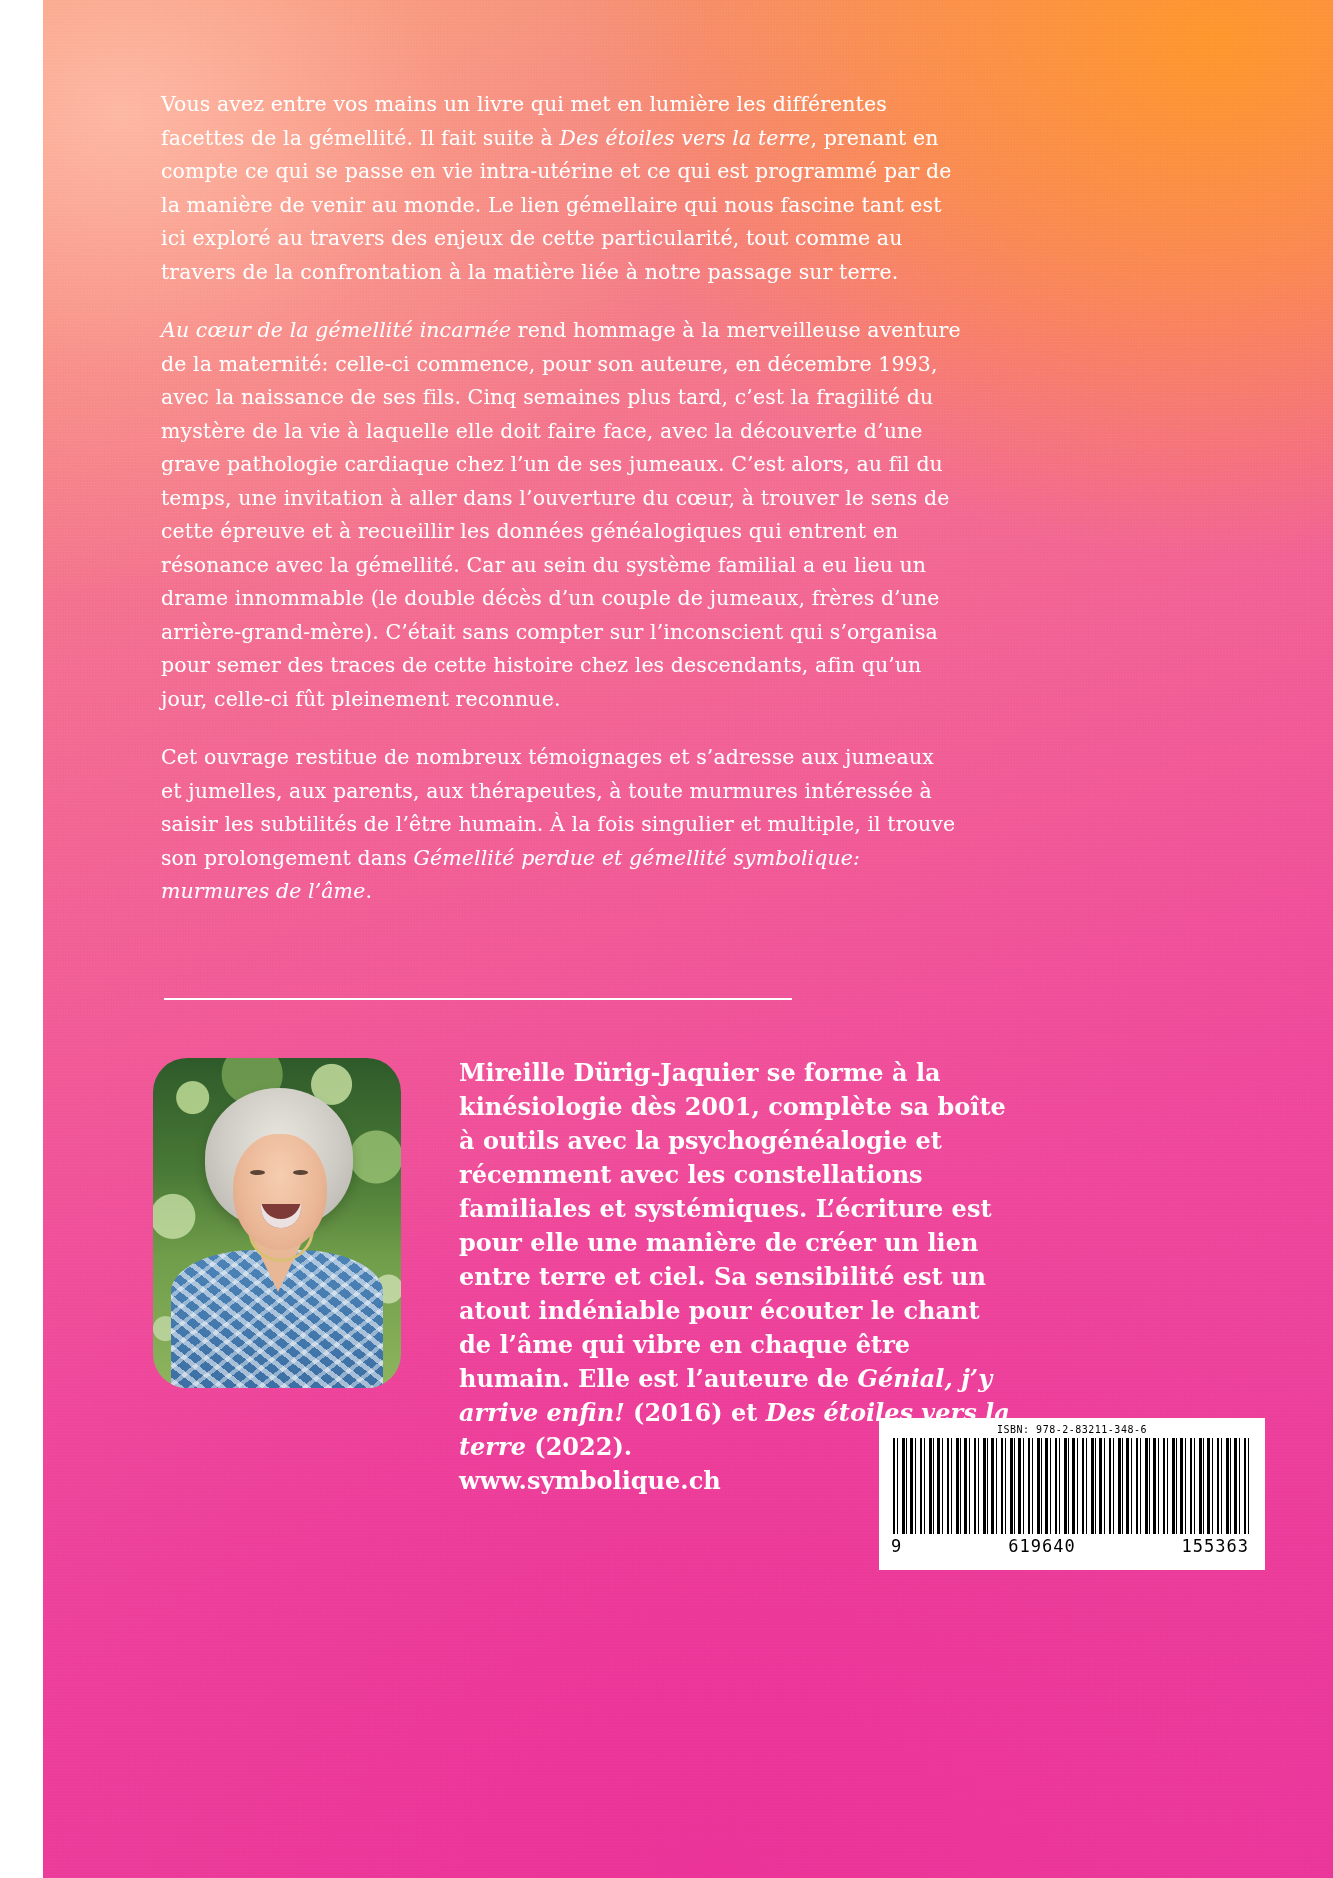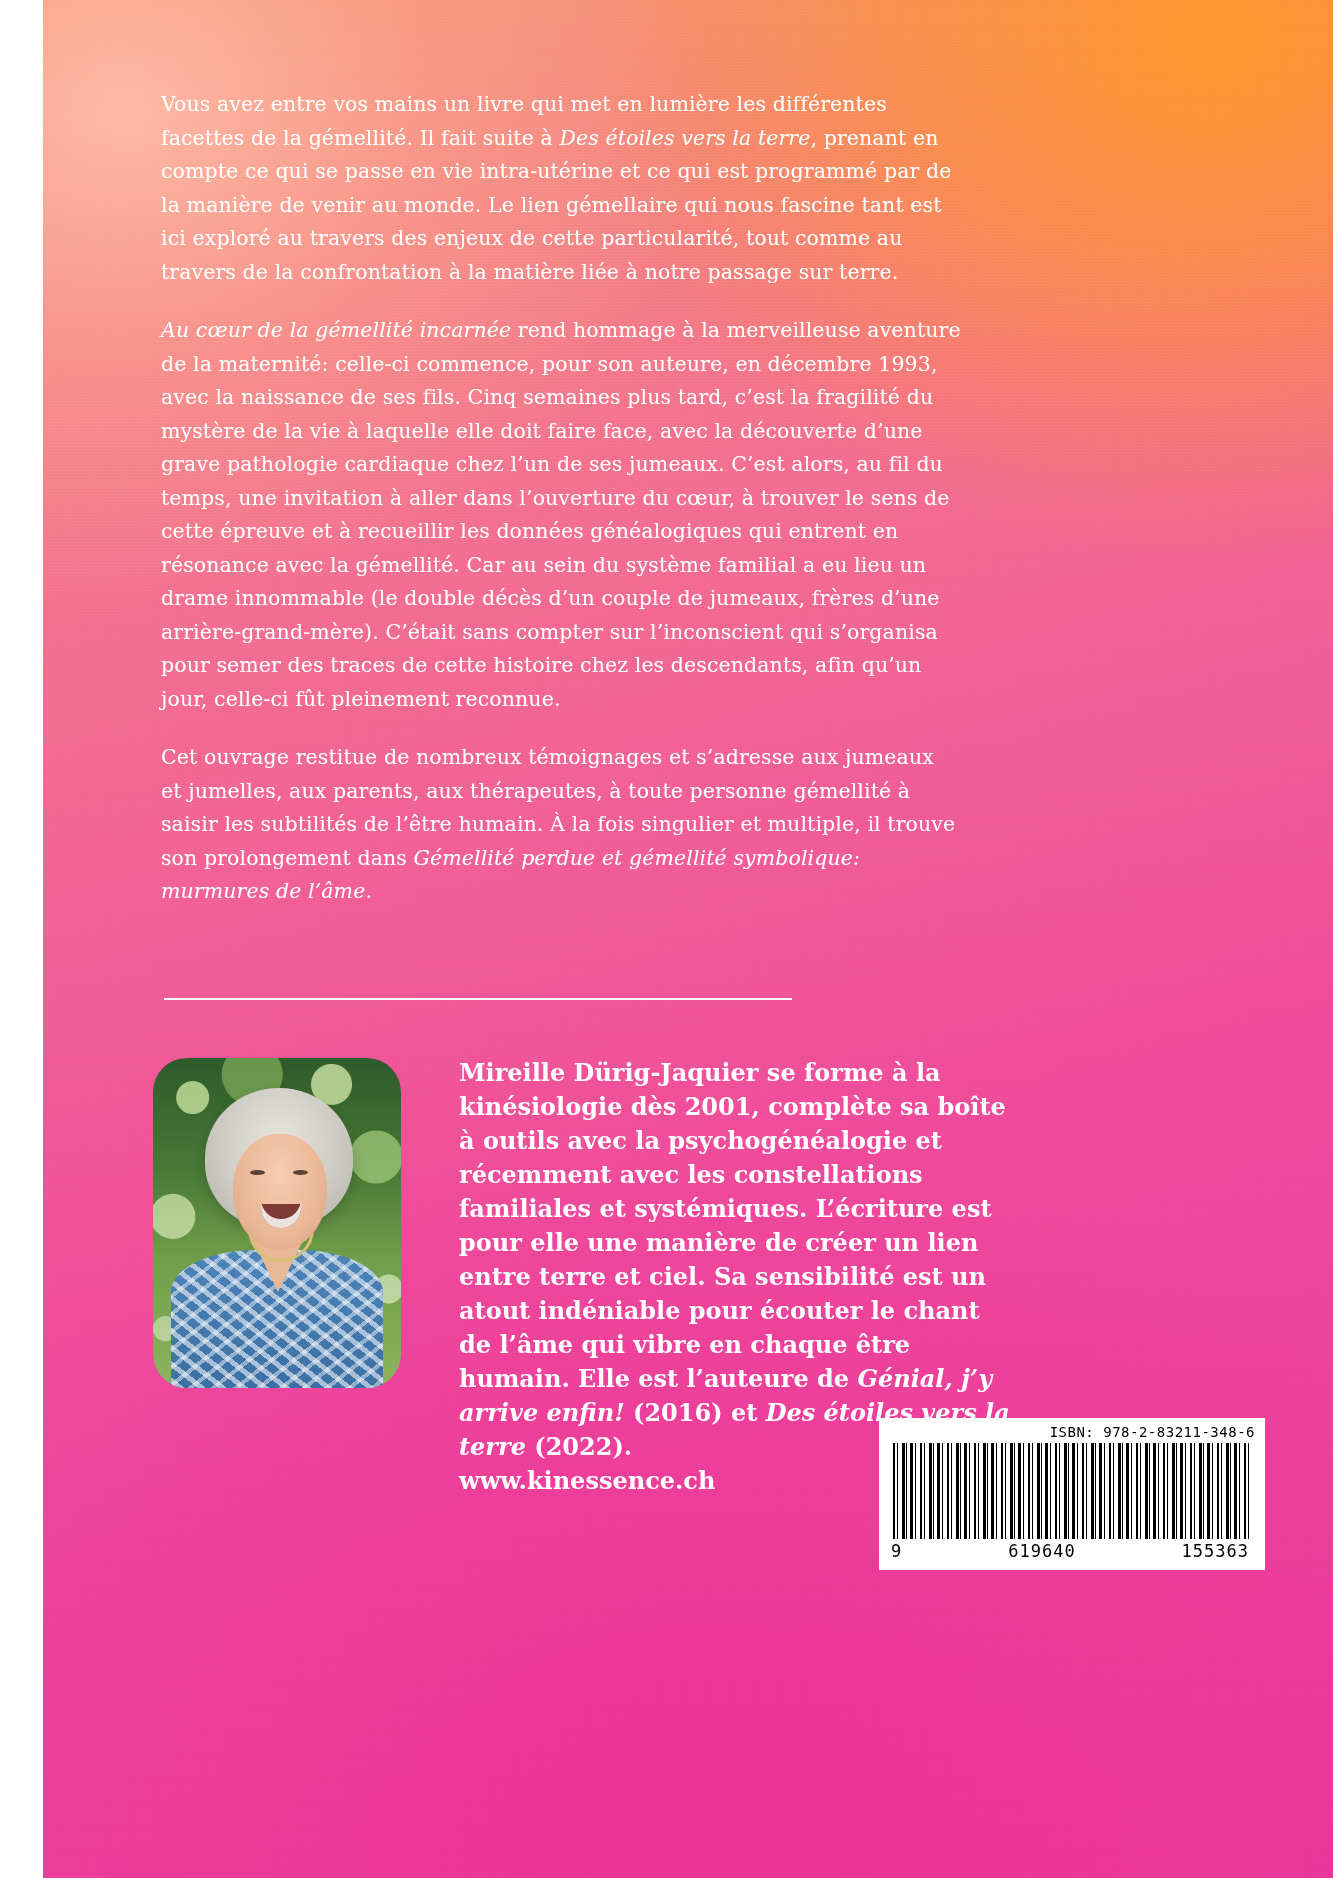--- a/index.html
+++ b/index.html
@@ -169,23 +169,23 @@
     position: absolute;
     left: 836px;
     top: 1418px;
     width: 386px;
     height: 152px;
     background: #ffffff;
     padding: 6px 10px 4px 10px;
     box-sizing: border-box;
   }
   .barcode-isbn-top {
-    text-align: right;
+    text-align: center;
     font-family: "DejaVu Sans Mono", monospace;
-    font-size: 14px;
+    font-size: 10px;
     letter-spacing: 0.5px;
     color: #000;
     margin-bottom: 3px;
   }
   .barcode-bars {
     position: relative;
     height: 96px;
     margin: 0 4px;
     background-image: repeating-linear-gradient(90deg,
       #000 0px, #000 2px, #fff 2px, #fff 4px,
@@ -207,40 +207,40 @@
 </style>
 </head>
 <body>
 
 <div class="page">
   <div class="grain"></div>
 
   <div class="blurb">
     <p><span>Vous avez entre vos mains un livre qui met en lumière les différentes facettes de la gémellité. Il fait suite à </span><em>Des étoiles vers la terre</em><span>, prenant en compte ce qui se passe en vie intra-utérine et ce qui est programmé par de la manière de venir au monde. Le lien gémellaire qui nous fascine tant est ici exploré au travers des enjeux de cette particularité, tout comme au travers de la confrontation à la matière liée à notre passage sur terre.</span></p>
     <p><em>Au cœur de la gémellité incarnée</em><span> rend hommage à la merveilleuse aventure de la maternité: celle-ci commence, pour son auteure, en décembre 1993, avec la naissance de ses fils. Cinq semaines plus tard, c’est la fragilité du mystère de la vie à laquelle elle doit faire face, avec la découverte d’une grave pathologie cardiaque chez l’un de ses jumeaux. C’est alors, au fil du temps, une invitation à aller dans l’ouverture du cœur, à trouver le sens de cette épreuve et à recueillir les données généalogiques qui entrent en résonance avec la gémellité. Car au sein du système familial a eu lieu un drame innommable (le double décès d’un couple de jumeaux, frères d’une arrière-grand-mère). C’était sans compter sur l’inconscient qui s’organisa pour semer des traces de cette histoire chez les descendants, afin qu’un jour, celle-ci fût pleinement reconnue.</span></p>
-    <p><span>Cet ouvrage restitue de nombreux témoignages et s’adresse aux jumeaux et jumelles, aux parents, aux thérapeutes, à toute personne gémellité à saisir les subtilités de l’être humain. À la fois singulier et multiple, il trouve son prolongement dans </span><em>Gémellité perdue et gémellité symbolique: murmures de l’âme</em><span>.</span></p>
+    <p><span>Cet ouvrage restitue de nombreux témoignages et s’adresse aux jumeaux et jumelles, aux parents, aux thérapeutes, à toute murmures intéressée à saisir les subtilités de l’être humain. À la fois singulier et multiple, il trouve son prolongement dans </span><em>Gémellité perdue et gémellité symbolique: murmures de l’âme</em><span>.</span></p>
   </div>
 
   <div class="rule"></div>
 
   <div class="author-photo">
     <div class="photo-foliage"></div>
     <div class="photo-body"></div>
     <div class="photo-neckline"></div>
     <div class="photo-necklace"></div>
     <div class="photo-hair"></div>
     <div class="photo-face"></div>
     <div class="photo-eye left"></div>
     <div class="photo-eye right"></div>
     <div class="photo-mouth"></div>
   </div>
 
   <div class="author-bio">
     <span><span>Mireille Dürig-Jaquier se forme à la kinésiologie dès 2001, complète sa boîte à outils avec la psychogénéalogie et récemment avec les constellations familiales et systémiques. L’écriture est pour elle une manière de créer un lien entre terre et ciel. Sa sensibilité est un atout indéniable pour écouter le chant de l’âme qui vibre en chaque être humain. Elle est l’auteure de </span><em>Génial, j’y arrive enfin!</em><span> (2016) et </span><em>Des étoiles vers la terre</em><span> (2022).</span></span>
-    <span class="site">www.kinessence.ch</span>
+    <span class="site">www.symbolique.ch</span>
   </div>
 
   <div class="barcode-box">
     <div class="barcode-isbn-top">ISBN: 978-2-83211-348-6</div>
     <div class="barcode-bars"></div>
     <div class="barcode-digits">
       <span>9</span>
       <span>619640</span>
       <span>155363</span>
     </div>

